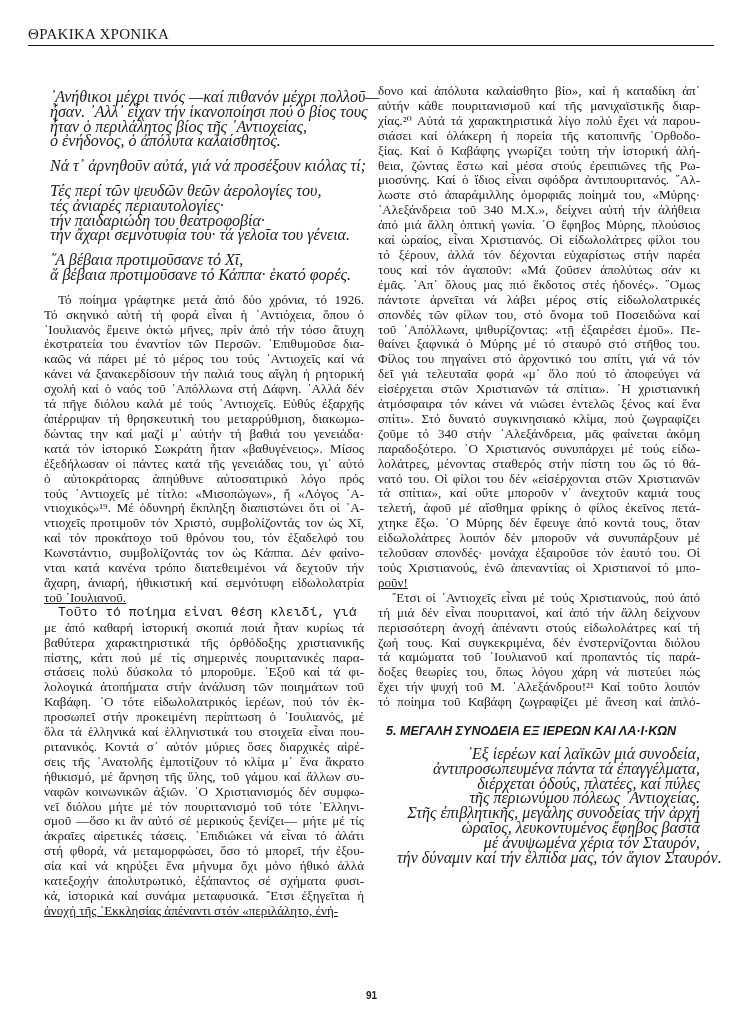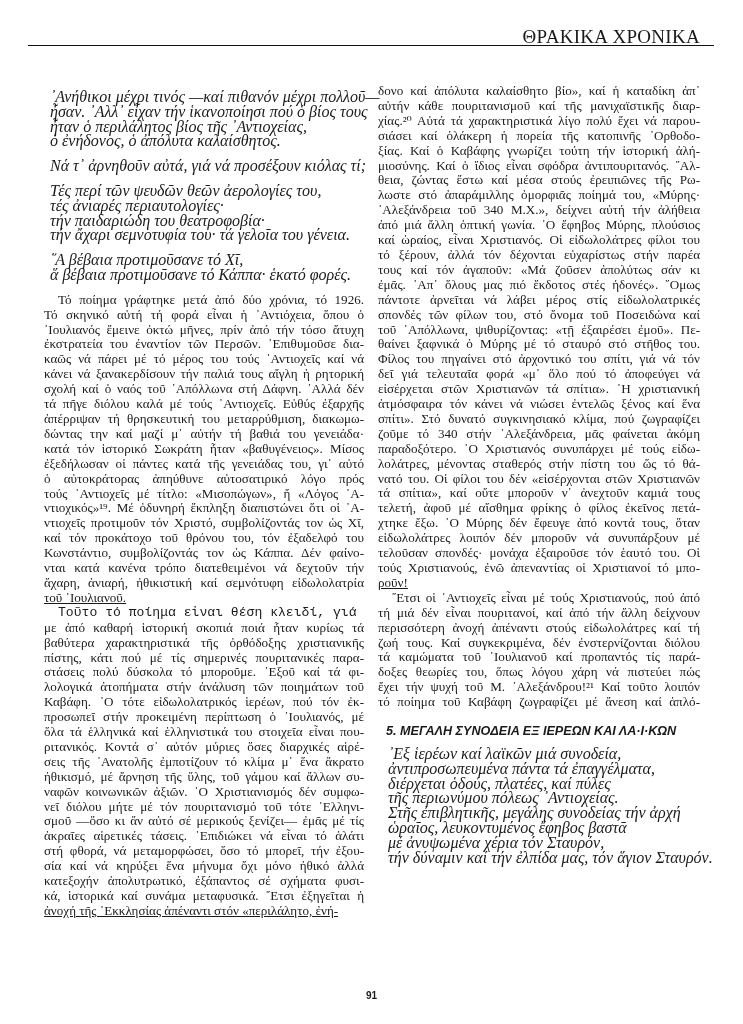--- a/index.html
+++ b/index.html
@@ -1,32 +1,32 @@
 <!DOCTYPE html>
 <html><head>
 <meta charset="utf-8">
 <style>
   html, body { margin: 0; padding: 0; background: #ffffff; }
   body { width: 743px; height: 1024px; position: relative; overflow: hidden; color: #1a1a1a;
          font-family: "Liberation Serif", "DejaVu Serif", serif; }
-  .header { position: absolute; left: 14px; top: 26px; width: 686px; text-align: right;
-            font-size: 19px; letter-spacing: 0.3px; }
+  .header { position: absolute; left: 28px; top: 26px; width: 686px; text-align: left;
+            font-size: 15px; letter-spacing: 0.3px; }
   .header-rule { position: absolute; left: 28px; top: 45px; width: 686px; height: 0;
                  border-top: 1.5px solid #111; }
   .col { position: absolute; top: 90px; font-size: 13.1px; line-height: 14.9px; }
   .col.left { left: 44px; width: 320px; }
   .col.right { left: 378px; width: 322px; top: 84px; }
   .verse { font-style: italic; font-weight: normal; font-size: 16px; line-height: 14.8px; margin: 0; }
   .verse-group { margin: 0 0 10px 6px; }
   .verse-line { display: block; white-space: nowrap; }
   .line { display: block; text-align: justify; text-align-last: justify; white-space: nowrap; overflow: hidden; }
   .line.last { text-align-last: left; text-decoration: underline; }
   .section-title { font-style: italic; font-weight: bold; font-family: "Liberation Sans", sans-serif;
                    font-size: 12.6px; margin: 14px 0 8px 8px; white-space: nowrap; }
-  .closing-verse { margin-left: 10px; }
+  .closing-verse { margin-left: 19px; text-align: right; }
   .page-number { position: absolute; left: 0; width: 743px; top: 990px; text-align: center;
                  font-family: "Liberation Sans", sans-serif; font-weight: bold; font-size: 10px; }
 </style>
 </head>
 <body>
 
 <div class="header">ΘΡΑΚΙΚΑ ΧΡΟΝΙΚΑ</div>
 <div class="header-rule"></div>
 
 <div class="col left">
@@ -83,41 +83,41 @@
         <span class="line">στάσεις πολύ δύσκολα τό μποροῦμε. ᾽Εξοῦ καί τά φι-</span>
         <span class="line">λολογικά ἀτοπήματα στήν ἀνάλυση τῶν ποιημάτων τοῦ</span>
         <span class="line">Καβάφη. ᾽Ο τότε εἰδωλολατρικός ἱερέων, πού τόν ἐκ-</span>
         <span class="line">προσωπεῖ στήν προκειμένη περίπτωση ὁ ᾽Ιουλιανός, μέ</span>
         <span class="line">ὅλα τά ἑλληνικά καί ἑλληνιστικά του στοιχεῖα εἶναι που-</span>
         <span class="line">ριτανικός. Κοντά σ᾽ αὐτόν μύριες ὅσες διαρχικές αἱρέ-</span>
         <span class="line">σεις τῆς ᾽Ανατολῆς ἐμποτίζουν τό κλίμα μ᾽ ἕνα ἄκρατο</span>
         <span class="line">ἠθικισμό, μέ ἄρνηση τῆς ὕλης, τοῦ γάμου καί ἄλλων συ-</span>
         <span class="line">ναφῶν κοινωνικῶν ἀξιῶν. ᾽Ο Χριστιανισμός δέν συμφω-</span>
         <span class="line">νεῖ διόλου μήτε μέ τόν πουριτανισμό τοῦ τότε ᾽Ελληνι-</span>
-        <span class="line">σμοῦ —ὅσο κι ἄν αὐτό σέ μερικούς ξενίζει— ἐμᾶς μέ τίς</span>
+        <span class="line">σμοῦ —ὅσο κι ἄν αὐτό σέ μερικούς ξενίζει— μήτε μέ τίς</span>
         <span class="line">ἀκραῖες αἱρετικές τάσεις. ᾽Επιδιώκει νά εἶναι τό ἁλάτι</span>
         <span class="line">στή φθορά, νά μεταμορφώσει, ὅσο τό μπορεῖ, τήν ἐξου-</span>
         <span class="line">σία καί νά κηρύξει ἕνα μήνυμα ὄχι μόνο ἠθικό ἀλλά</span>
         <span class="line">κατεξοχήν ἀπολυτρωτικό, ἐξάπαντος σέ σχήματα φυσι-</span>
         <span class="line">κά, ἱστορικά καί συνάμα μεταφυσικά. ῎Ετσι ἐξηγεῖται ἡ</span>
         <span class="line last">ἀνοχή τῆς ᾽Εκκλησίας ἀπέναντι στόν «περιλάλητο, ἐνή-</span>
       </div>
     </div>
 </div>
 
 <div class="col right">
   <div id="right-prose" class="prose">
       <div>
         <span class="line">δονο καί ἀπόλυτα καλαίσθητο βίο», καί ἡ καταδίκη ἀπ᾽</span>
         <span class="line">αὐτήν κάθε πουριτανισμοῦ καί τῆς μανιχαϊστικῆς διαρ-</span>
         <span class="line">χίας.²⁰ Αὐτά τά χαρακτηριστικά λίγο πολύ ἔχει νά παρου-</span>
         <span class="line">σιάσει καί ὁλάκερη ἡ πορεία τῆς κατοπινῆς ᾽Ορθοδο-</span>
         <span class="line">ξίας. Καί ὁ Καβάφης γνωρίζει τούτη τήν ἱστορική ἀλή-</span>
+        <span class="line">θεια, ζώντας ἔστω καί μέσα στούς ἐρειπιῶνες τῆς Ρω-</span>
         <span class="line">μιοσύνης. Καί ὁ ἴδιος εἶναι σφόδρα ἀντιπουριτανός. ῎Αλ-</span>
-        <span class="line">θεια, ζώντας ἔστω καί μέσα στούς ἐρειπιῶνες τῆς Ρω-</span>
         <span class="line">λωστε στό ἀπαράμιλλης ὀμορφιᾶς ποίημά του, «Μύρης·</span>
         <span class="line">᾽Αλεξάνδρεια τοῦ 340 Μ.Χ.», δείχνει αὐτή τήν ἀλήθεια</span>
         <span class="line">ἀπό μιά ἄλλη ὀπτική γωνία. ᾽Ο ἔφηβος Μύρης, πλούσιος</span>
         <span class="line">καί ὡραίος, εἶναι Χριστιανός. Οἱ εἰδωλολάτρες φίλοι του</span>
         <span class="line">τό ξέρουν, ἀλλά τόν δέχονται εὐχαρίστως στήν παρέα</span>
         <span class="line">τους καί τόν ἀγαποῦν: «Μά ζοῦσεν ἀπολύτως σάν κι</span>
         <span class="line">ἐμᾶς. ᾽Απ᾽ ὅλους μας πιό ἔκδοτος στές ἡδονές». ῞Ομως</span>
         <span class="line">πάντοτε ἀρνεῖται νά λάβει μέρος στίς εἰδωλολατρικές</span>
         <span class="line">σπονδές τῶν φίλων του, στό ὄνομα τοῦ Ποσειδώνα καί</span>
         <span class="line">τοῦ ᾽Απόλλωνα, ψιθυρίζοντας: «τῇ ἐξαιρέσει ἐμοῦ». Πε-</span>

